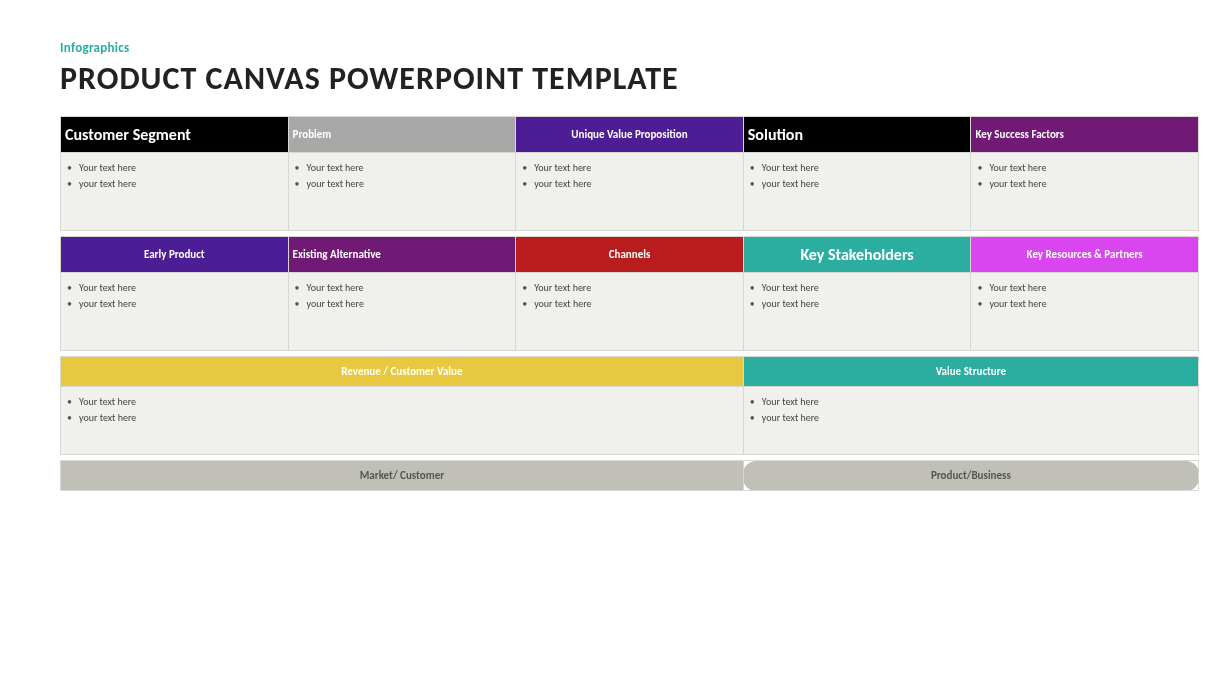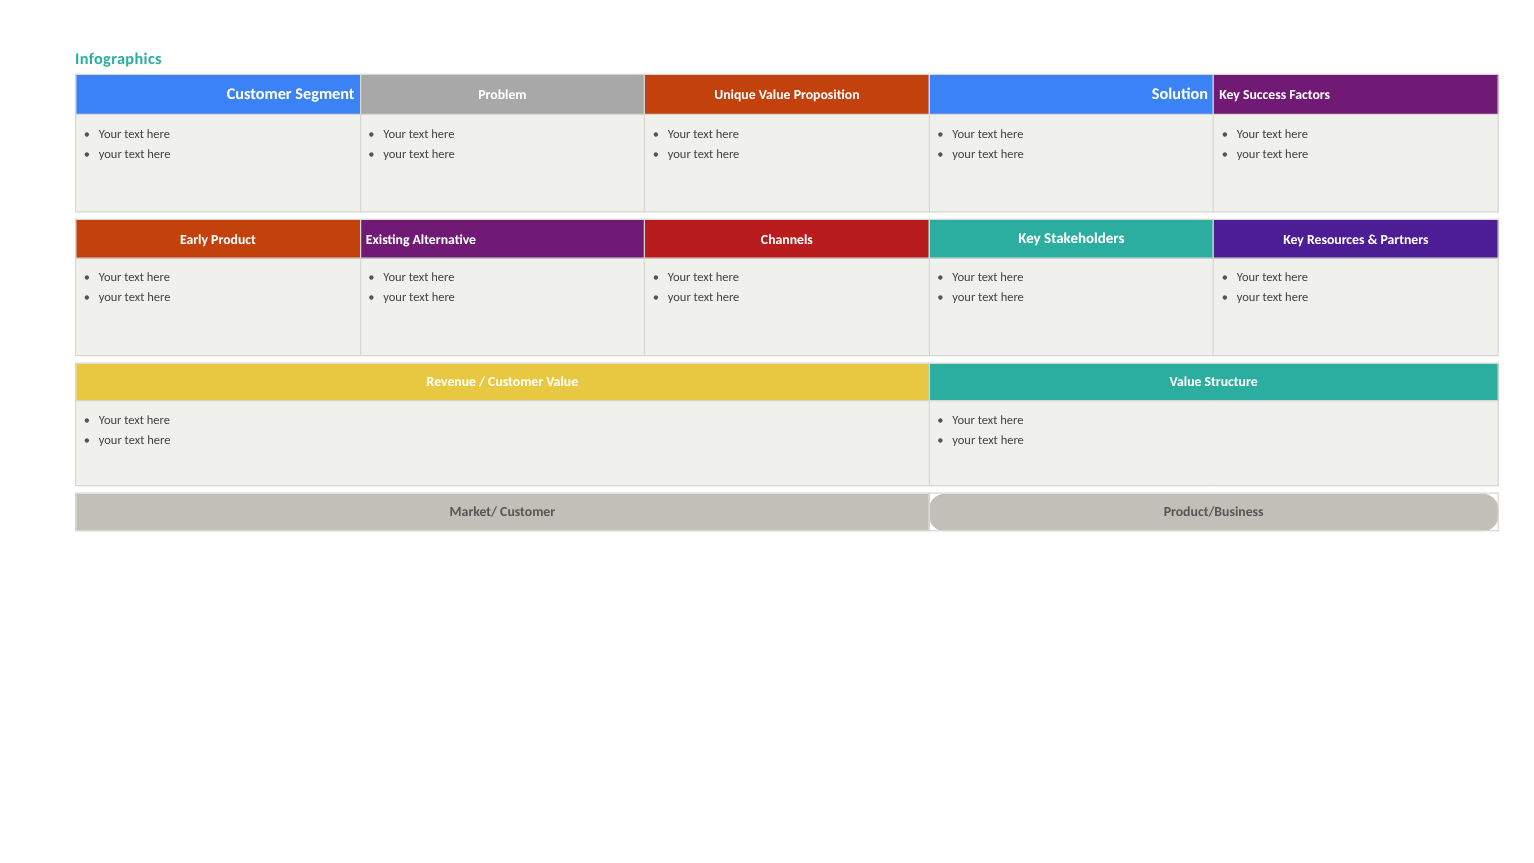--- a/index.html
+++ b/index.html
@@ -33,27 +33,27 @@
     }
     .canvas-wrapper {
       width: 100%;
     }
     table {
       width: 100%;
       border-collapse: collapse;
       table-layout: fixed;
     }
     
-    .hdr-dark { background: #3b82f6; color: #ffffff; font-size: 13px; font-weight: 600; text-align: right; padding: 8px 4px; }
-    .hdr-gray { background: #a8a8a8; color: #ffffff; font-size: 11px; font-weight: 600; text-align: center; padding: 8px 4px; }
-    .hdr-yellow { background: #c2410c; color: #ffffff; font-size: 11px; font-weight: 600; text-align: center; padding: 8px 4px; margin-left: 28px; }
+    .hdr-dark { background: #000000; color: #ffffff; font-size: 16px; font-weight: 600; text-align: left; padding: 8px 4px; }
+    .hdr-gray { background: #a8a8a8; color: #ffffff; font-size: 11px; font-weight: 600; text-align: left; padding: 8px 4px; }
+    .hdr-yellow { background: #4c1d95; color: #ffffff; font-size: 11px; font-weight: 600; text-align: center; padding: 8px 4px; margin-left: 28px; }
     .hdr-teal { background: #701a75; color: #ffffff; font-size: 11px; font-weight: 600; text-align: left; padding: 8px 4px; }
     .hdr-dark2 { background: #b91c1c; color: #ffffff; font-size: 11px; font-weight: 600; text-align: center; padding: 8px 4px; }
-    .hdr-teal2 { background: #2bada0; color: #ffffff; font-size: 12px; font-weight: 600; text-align: center; padding: 8px 4px; }
-    .hdr-yellow2 { background: #4c1d95; color: #ffffff; font-size: 11px; font-weight: 600; text-align: center; padding: 8px 4px; }
+    .hdr-teal2 { background: #2bada0; color: #ffffff; font-size: 16px; font-weight: 600; text-align: center; padding: 8px 4px; }
+    .hdr-yellow2 { background: #d946ef; color: #ffffff; font-size: 11px; font-weight: 600; text-align: center; padding: 8px 4px; }
 
     
     .cell-content {
       background: #f0f0ec;
       padding: 8px 10px 8px 6px;
       font-size: 10px;
       color: #333333;
       vertical-align: top;
       height: 78px;
     }
@@ -111,20 +111,21 @@
       padding: 0;
     }
     td { border: 1px solid #d8d8d2; }
     .no-border { border: none !important; }
   </style>
 </head>
 <body>
 
 <div class="page">
   <div class="subtitle">Infographics</div>
+  <div class="main-title">PRODUCT CANVAS POWERPOINT TEMPLATE</div>
 
   <div class="canvas-wrapper">
     <table>
 
       <tbody>
           <tr>
         <td class="hdr-dark">Customer Segment</td>
         <td class="hdr-gray">Problem</td>
         <td class="hdr-yellow">Unique Value Proposition</td>
         <td class="hdr-dark">Solution</td>

